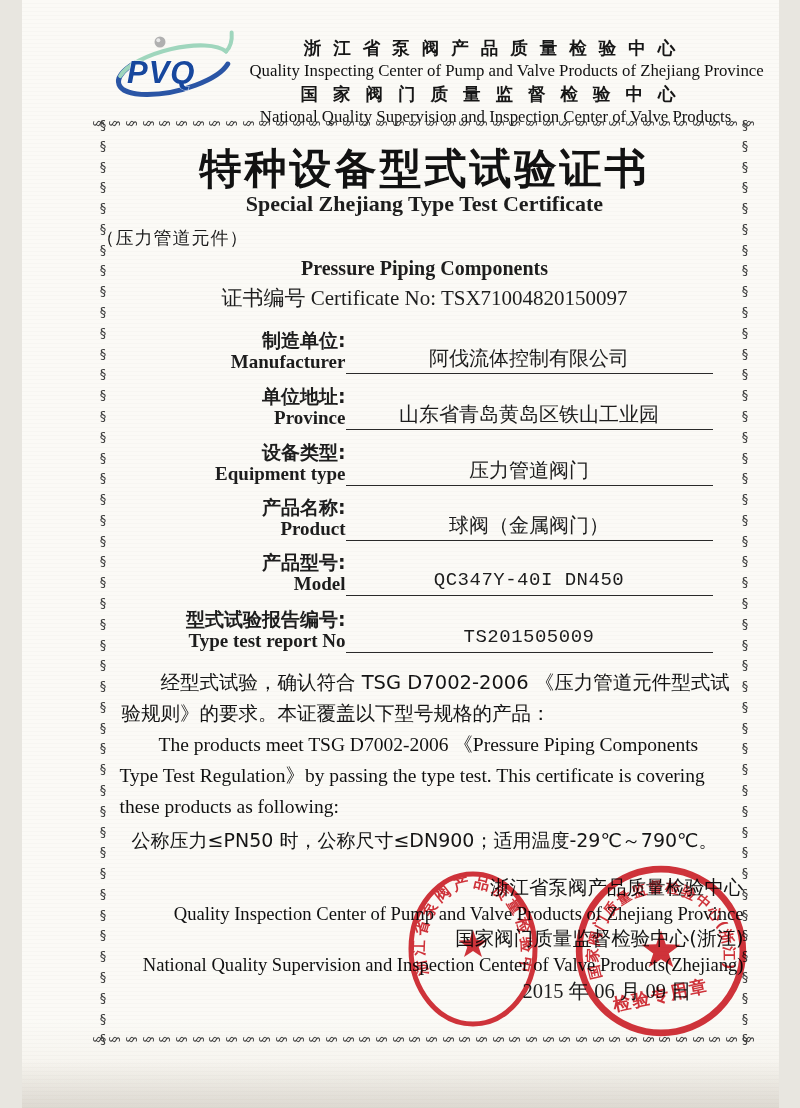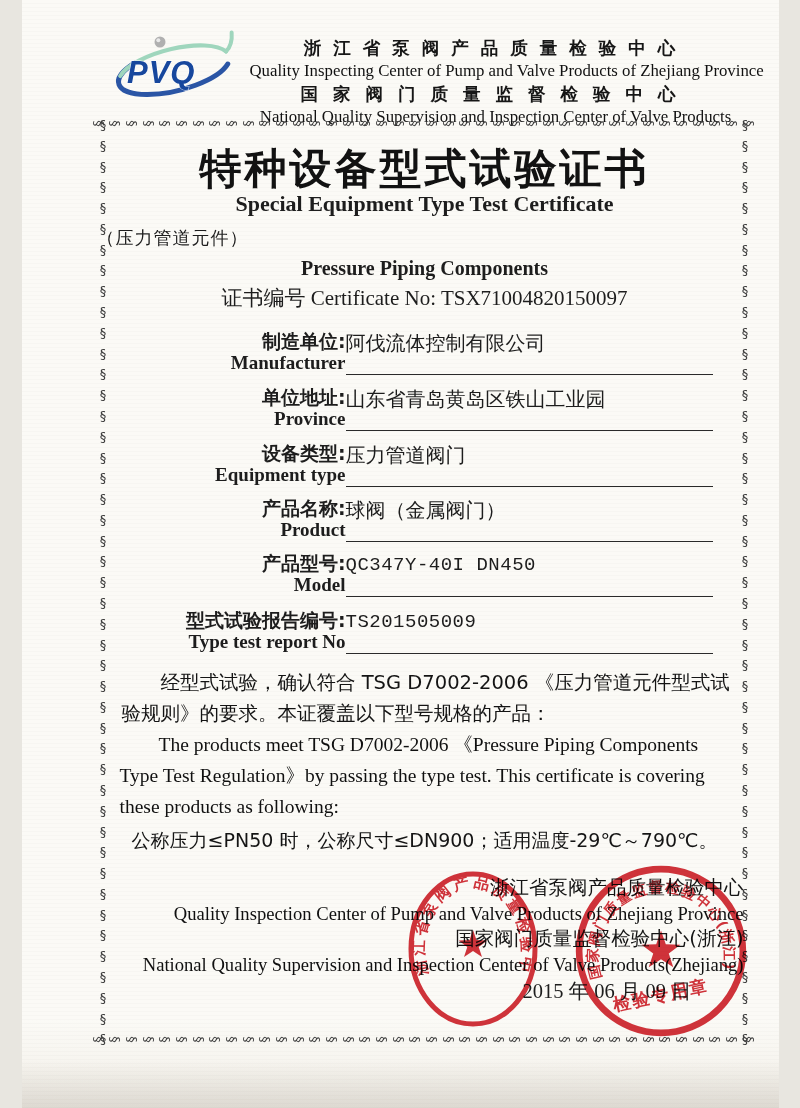--- a/index.html
+++ b/index.html
@@ -39,22 +39,22 @@
           font-weight:bold; font-size:22px; }
   .s-cn { position:absolute; left:75px; top:226px; width:656px; text-align:left; font-size:18px; letter-spacing:1px;}
   .s-en { position:absolute; left:75px; top:257px; width:656px; text-align:center; font-weight:bold; font-size:20px;}
   .certline { position:absolute; left:75px; top:284px; width:656px; text-align:center; font-size:21px; }
   .certline .zh { font-family:"DejaVu Sans", sans-serif;margin-top:21px; }
   
   .frow { position:absolute; left:141px; width:550px; display:flex; align-items:flex-end; }
   .flabel { min-width:183px; text-align:right; line-height:21px; padding-bottom:2px; white-space:nowrap;}
   .flabel .cn { font-family:"DejaVu Sans", sans-serif; font-weight:bold; font-size:19px; display:block;}
   .flabel .en { font-weight:bold; font-size:19px; display:block; }
-  .fvalue { flex:1; border-bottom:1.6px solid #2a2a2a; text-align:left;
-            font-size:20px; line-height:27px; padding-bottom:17px; white-space:nowrap;}
+  .fvalue { flex:1; border-bottom:1.6px solid #2a2a2a; text-align:center;
+            font-size:20px; line-height:27px; padding-bottom:1px; white-space:nowrap;}
   .fvalue.mono { font-family:"Liberation Mono", monospace; font-size:19px; letter-spacing:0.5px;}
   
   .para-cn { position:absolute; left:100px; top:667px; width:610px;
              font-family:"DejaVu Sans", sans-serif; font-size:19.5px; line-height:31px; text-indent:2em; color:#141414;}
   .para-en { position:absolute; left:98px; top:729px; width:614px;
              font-size:19.5px; line-height:31px; text-indent:2em; color:#101010;}
   .specline { position:absolute; left:75px; top:828px; width:656px; text-align:center;
               font-family:"DejaVu Sans", sans-serif; font-size:19px; color:#141414; }
   
   .footer { position:absolute; left:70px; top:875px; width:652px; text-align:right; }
@@ -264,21 +264,21 @@
       <span>§</span>
       <span>§</span>
       <span>§</span>
       <span>§</span>
       <span>§</span>
       <span>§</span>
       <span>§</span>
     </div>
 
   <div class="t-cn">特种设备型式试验证书</div>
-  <div class="t-en">Special Equipment Type Test Certificate</div>
+  <div class="t-en">Special Zhejiang Type Test Certificate</div>
   <div class="s-cn">（压力管道元件）</div>
   <div class="s-en">Pressure Piping Components</div>
   <div class="certline">
     <span class="zh">证书编号</span>
     <span>Certificate No:</span>
     <span>TSX71004820150097</span>
   </div>
 
   <div class="frow" style="top:330px">
     <div class="flabel">

